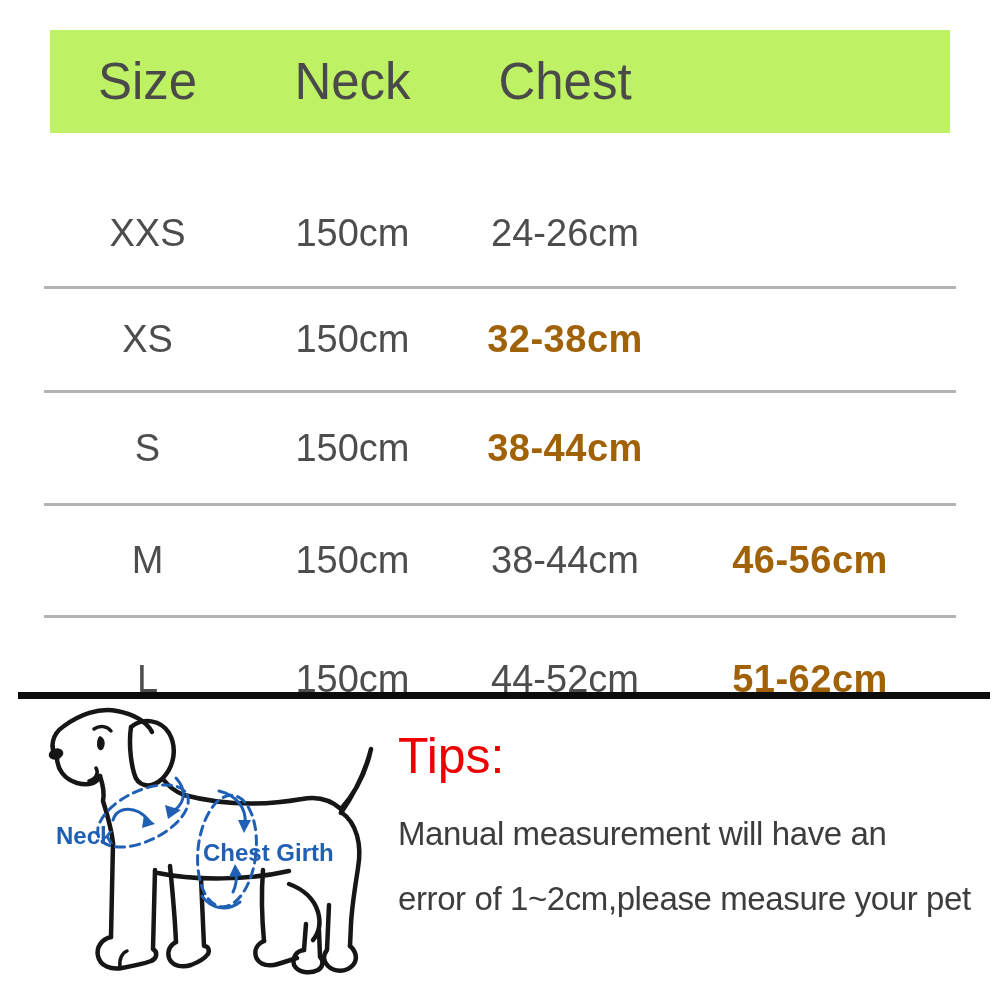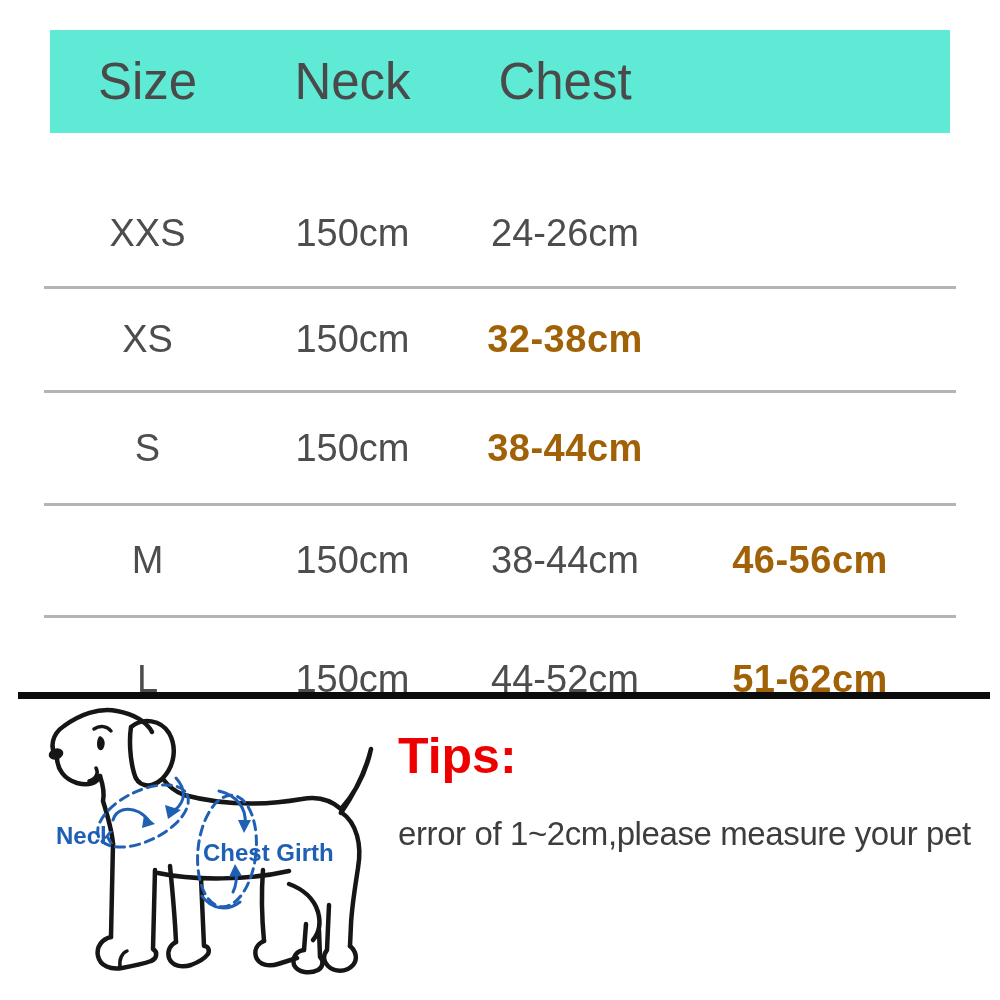--- a/index.html
+++ b/index.html
@@ -3,21 +3,21 @@
 <meta charset="utf-8">
 <style>
   html,body{margin:0;padding:0;background:#fff;}
   .sheet{
     position:relative;width:1000px;height:1000px;background:#ffffff;
     font-family:"Liberation Sans",sans-serif;overflow:hidden;
   }
   
   .thead{
     position:absolute;left:50px;top:30px;width:900px;height:103px;
-    background:#5eead4;display:grid;grid-template-columns:195px 215px 210px 280px;
+    background:#bef264;display:grid;grid-template-columns:195px 215px 210px 280px;
     align-items:center;justify-items:center;
     font-size:51px;color:#4a4a4a;
   }
   .tbody{position:absolute;left:44px;top:133px;width:912px;margin-top:48px;}
   .trow{
     display:grid;grid-template-columns:195px 215px 210px 280px;
     align-items:center;justify-items:center;
     padding-left:6px;
     font-size:38px;color:#4d4d4d;
     border-bottom:3px solid #b4b4b4;
@@ -26,21 +26,21 @@
   .trow:nth-child(2){height:101px;}
   .trow:nth-child(3){height:110px;}
   .trow:nth-child(4){height:109px;}
   .trow:nth-child(5){height:122px;border-bottom:none;}
   .cell.bold{font-weight:700;color:#a16207;letter-spacing:.5px;}
   
   .divider{position:absolute;left:18px;top:692px;width:972px;height:7px;background:#0c0c0c;}
   
   .tips-head{
     position:absolute;left:398px;top:731px;
-    font-size:50px;font-weight:700;color:#ee0000;line-height:1;
+    font-size:50px;font-weight:400;color:#ee0000;line-height:1;
   }
   .tips-body{
     position:absolute;left:398px;top:801px;width:600px;
     font-size:33px;line-height:65px;letter-spacing:-0.4px;
     color:#3d3d3d;white-space:nowrap;
   }
   
   .dog-svg{position:absolute;left:20px;top:698px;}
   .dog-svg .ink{fill:none;stroke:#161616;stroke-width:4.5;stroke-linecap:round;stroke-linejoin:round;}
   .dog-svg .thin{stroke-width:3.5;}
@@ -147,16 +147,17 @@
       <path class="blue" d="M233,892 C236,886 237,879 236,871"></path>
       <polygon class="bluefill" points="229,877 242,876 235,864"></polygon>
 
       <text x="56" y="844" font-size="24" fill="#2060b4">Neck</text>
       <text x="203" y="861" font-size="24" fill="#2060b4">Chest Girth</text>
     </g>
   </svg>
 
   <div class="tips-head">Tips:</div>
   <div class="tips-body">
+    <div>Manual measurement will have an</div>
     <div>error of 1~2cm,please measure your pet</div>
   </div>
 
 </div>
 
 </body></html>

